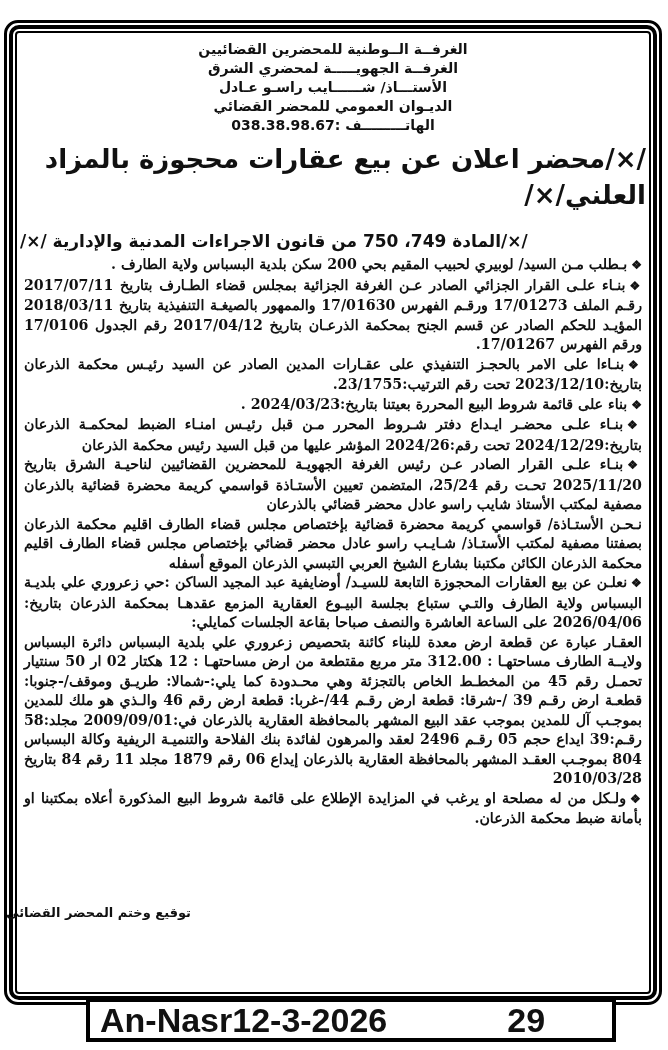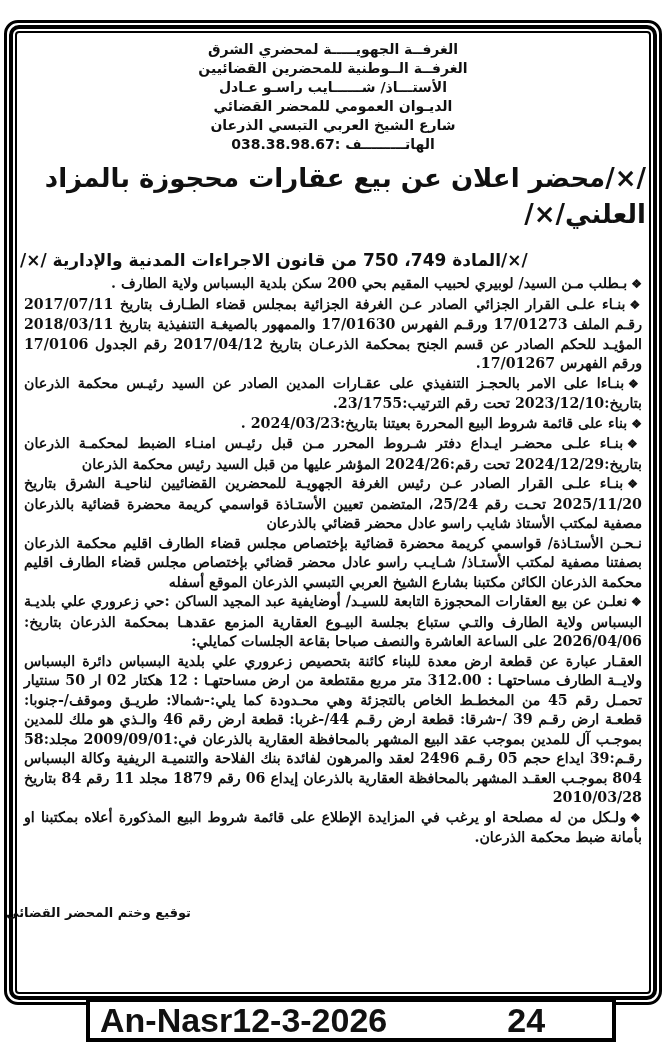--- a/index.html
+++ b/index.html
@@ -51,25 +51,24 @@
   </style>
 </head>
 <body>
 
 <div class="frame"></div>
 <div class="frame2"></div>
 <div class="frame3"></div>
 
 <div class="content">
   <div class="header">
+    <div>الغرفــة الــوطنية للمحضرين القضائيين</div>
     <div>الغرفــة الجهويـــــة لمحضري الشرق</div>
-    <div>الغرفــة الــوطنية للمحضرين القضائيين</div>
     <div>الأستـــاذ/ شــــــايب راسـو عـادل</div>
     <div>الديـوان العمومي للمحضر القضائي</div>
-    <div>شارع الشيخ العربي التبسي الذرعان</div>
     <div class="phone">الهاتـــــــــف :038.38.98.67</div>
   </div>
 
   <div class="title">/×/محضر  اعلان عن بيع عقارات محجوزة بالمزاد العلني/×/</div>
   <div class="subtitle">/×/المادة 749، 750 من قانون الاجراءات المدنية والإدارية /×/</div>
 
   <div id="paras">
       <div class="para"><span class="bullet">❖</span><span>بـطلب مـن السيد/ لوبيري لحبيب المقيم بحي 200 سكن بلدية البسباس ولاية الطارف .</span></div>
       <div class="para"><span class="bullet">❖</span><span>بنـاء علـى القرار الجزائي الصادر عـن الغرفة الجزائية بمجلس قضاء الطـارف بتاريخ 2017/07/11 رقـم الملف 17/01273 ورقـم الفهرس 17/01630 والممهور بالصيغـة التنفيذية بتاريخ 2018/03/11 المؤيـد للحكم الصادر عن قسم الجنح بمحكمة الذرعـان بتاريخ 2017/04/12 رقم الجدول 17/0106 ورقم الفهرس 17/01267.</span></div>
       <div class="para"><span class="bullet">❖</span><span>بنـاءا على الامر بالحجـز التنفيذي على عقـارات المدين الصادر عن السيد رئيـس محكمة الذرعان بتاريخ:2023/12/10 تحت رقم الترتيب:23/1755.</span></div>
@@ -80,14 +79,14 @@
       <div class="para"><span class="bullet">❖</span><span>نعلـن عن بيع العقارات المحجوزة التابعة للسيـد/ أوضايفية عبد المجيد الساكن :حي زعروري علي بلديـة البسباس ولاية الطارف والتـي ستباع بجلسة البيـوع العقارية المزمع عقدهـا بمحكمة الذرعان بتاريخ: 2026/04/06 على الساعة العاشرة والنصف صباحا بقاعة الجلسات كمايلي:</span></div>
       <div class="para"><span>العقـار عبارة عن قطعة ارض معدة للبناء كائنة بتحصيص زعروري علي بلدية البسباس دائرة البسباس ولايــة الطارف مساحتهـا : 312.00 متر مربع مقتطعة من ارض مساحتهـا : 12 هكتار 02 ار 50 سنتيار تحمـل رقم 45 من المخطـط الخاص بالتجزئة وهي محـدودة كما يلي:-شمالا: طريـق وموقف/-جنوبا: قطعـة ارض رقـم 39 /-شرقا: قطعة ارض رقـم 44/-غربا: قطعة ارض رقم 46 والـذي هو ملك للمدين بموجـب آل للمدين بموجب عقد البيع المشهر بالمحافظة العقارية بالذرعان في:2009/09/01 مجلد:58 رقـم:39 ايداع حجم 05 رقـم 2496 لعقد والمرهون لفائدة بنك الفلاحة والتنميـة الريفية وكالة البسباس 804 بموجـب العقـد المشهر بالمحافظة العقارية بالذرعان إيداع 06 رقم 1879 مجلد 11 رقم 84 بتاريخ 2010/03/28</span></div>
       <div class="para"><span class="bullet">❖</span><span>ولـكل من له مصلحة او يرغب في المزايدة الإطلاع على قائمة شروط البيع المذكورة أعلاه بمكتبنا او بأمانة ضبط محكمة الذرعان.</span></div>
     </div>
 </div>
 
 <div class="signature">توقيع وختم المحضر القضائي</div>
 
 <div class="footer-box">
   <span class="pub">An-Nasr12-3-2026</span>
-  <span class="page">24</span>
+  <span class="page">29</span>
 </div>
 
 </body></html>

